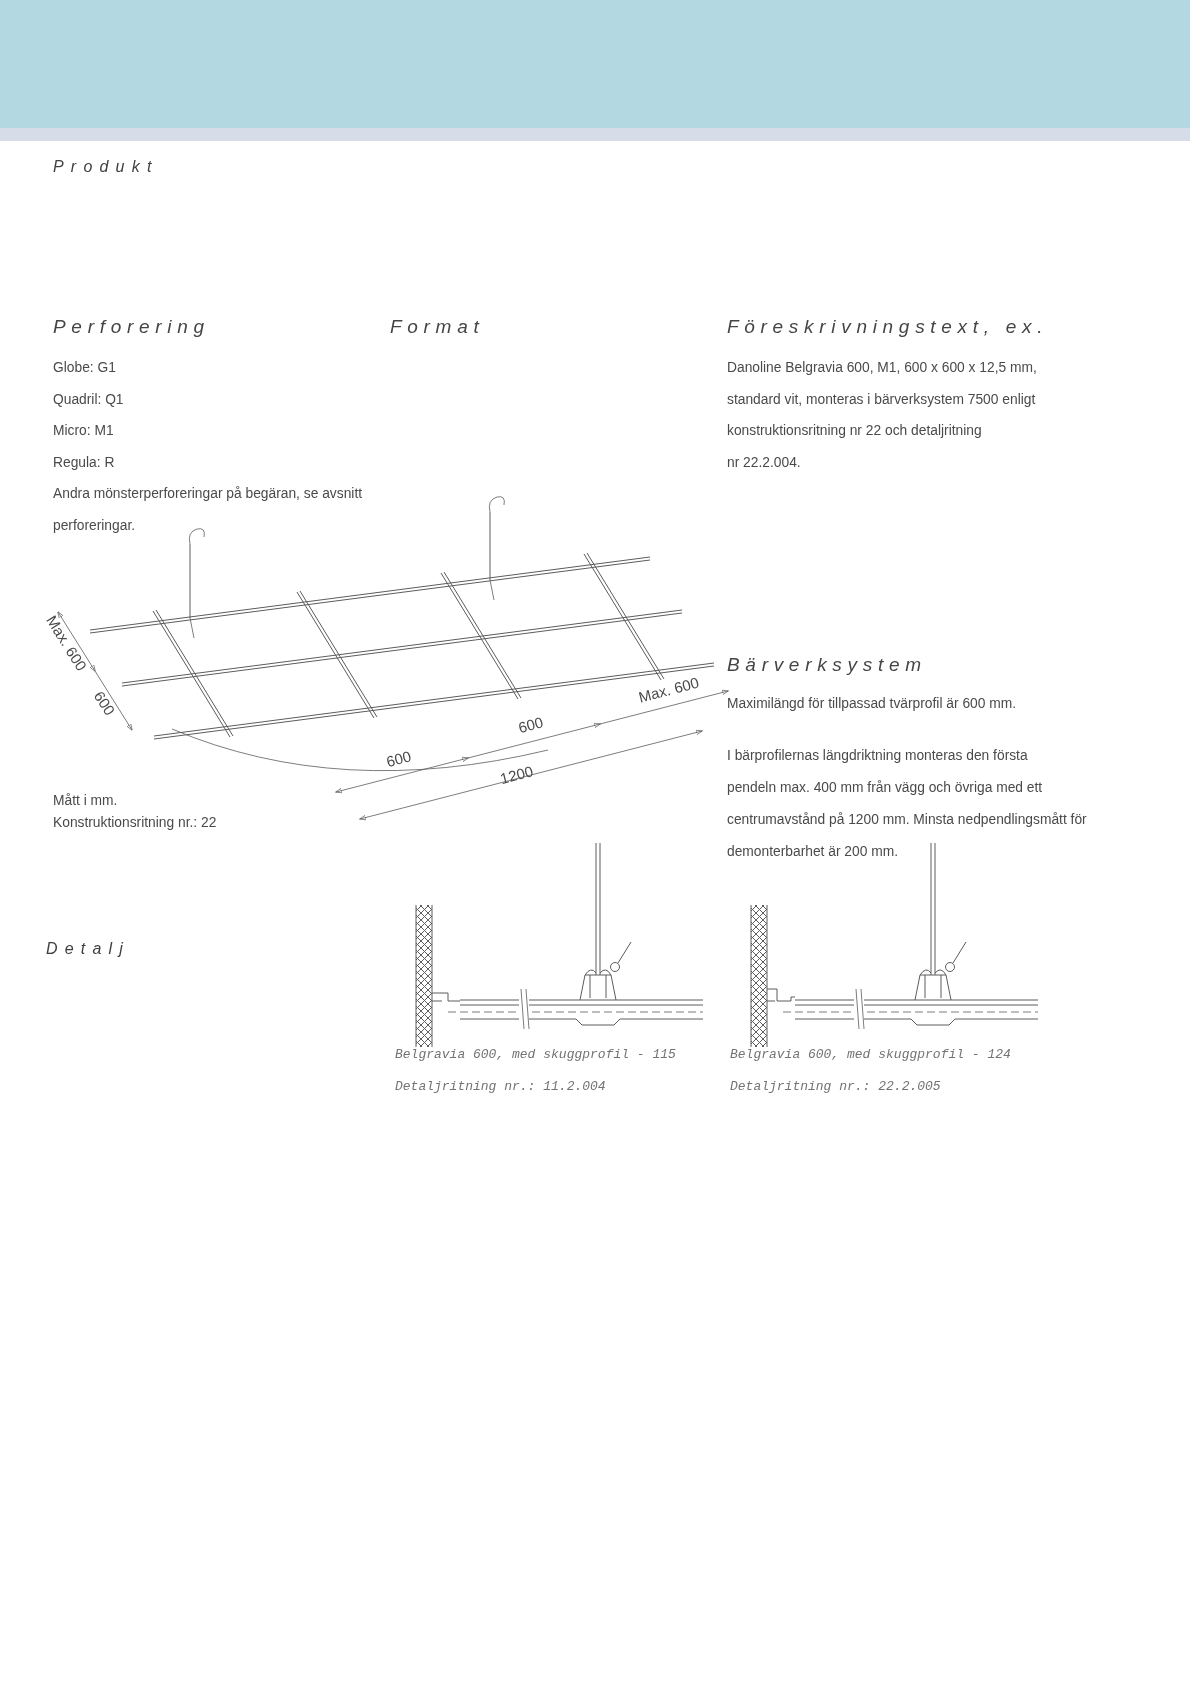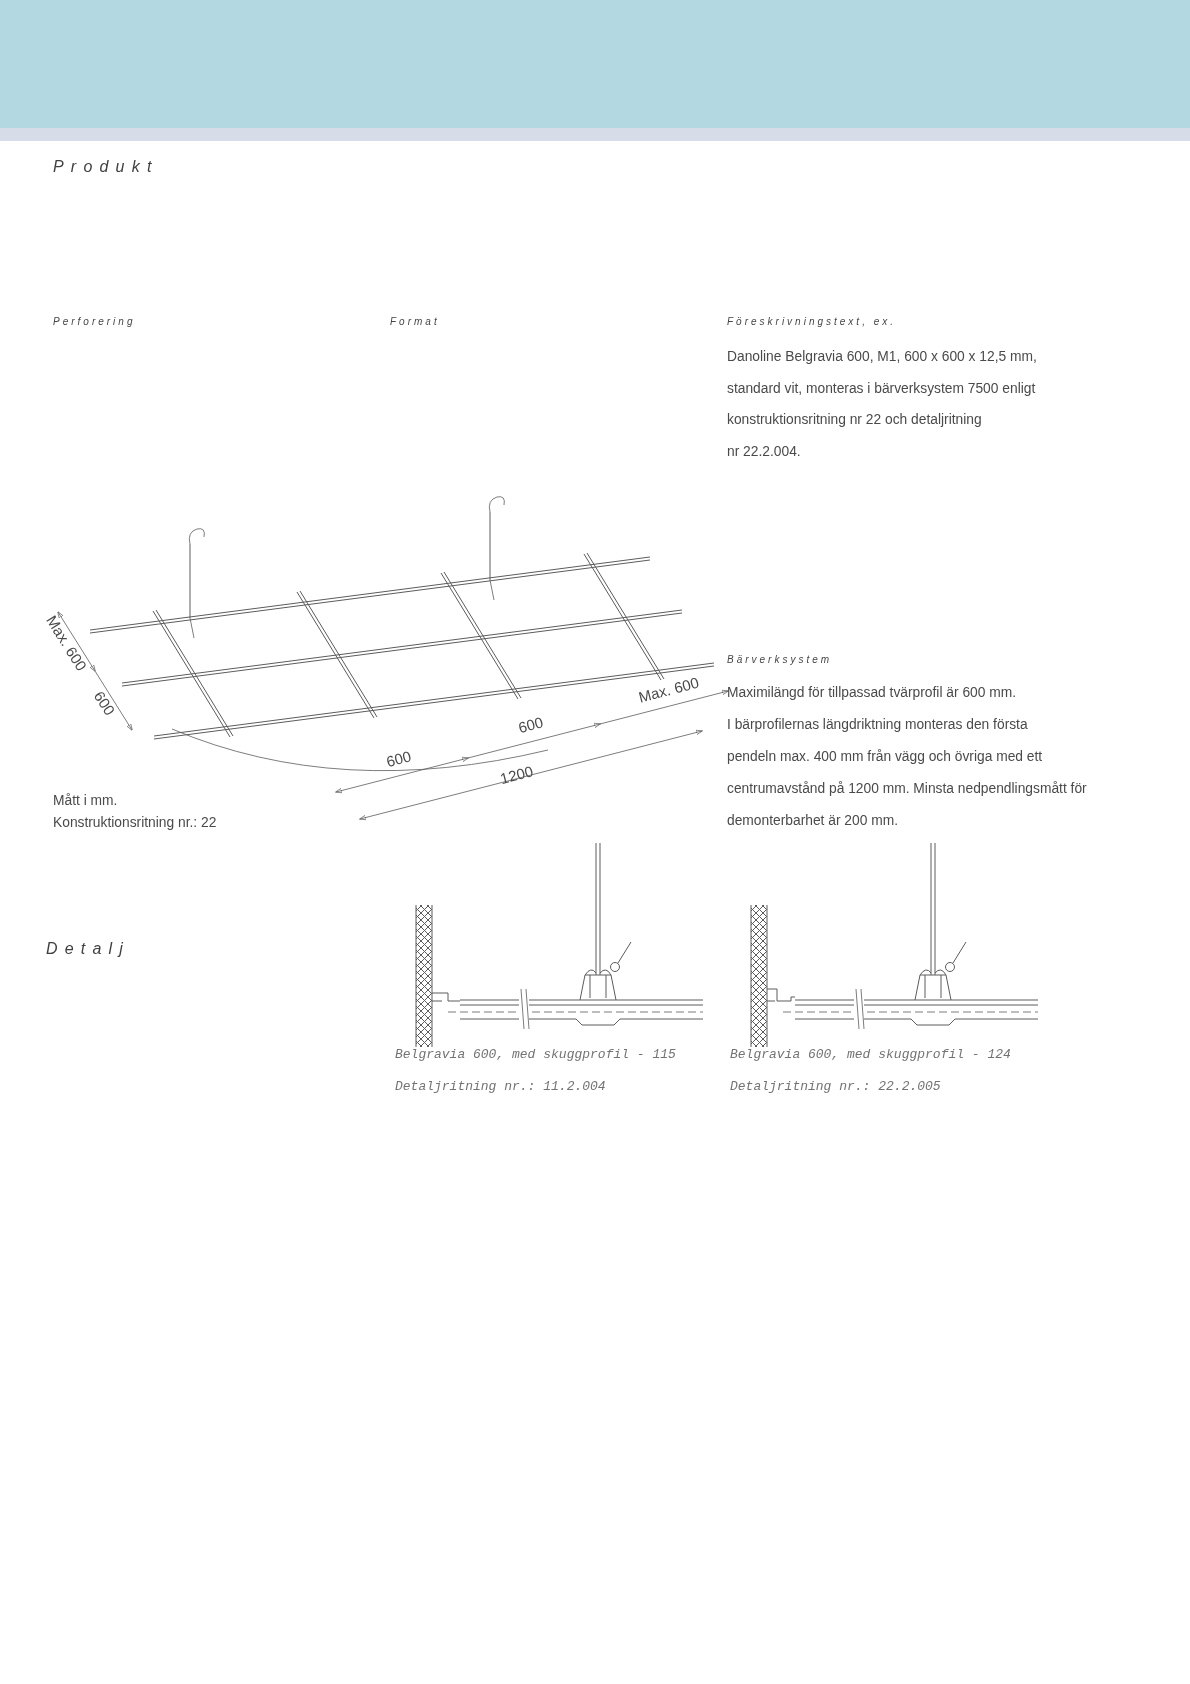--- a/index.html
+++ b/index.html
@@ -5,21 +5,21 @@
   * { margin:0; padding:0; box-sizing:border-box; }
   html,body { background:#ffffff; }
   body { width:1190px; height:1684px; position:relative; font-family:"Liberation Sans",sans-serif; }
   .page { position:absolute; inset:0; width:1190px; height:1434px; background:#fff; overflow:hidden; }
 
   .banner { position:absolute; top:0; left:0; width:1190px; height:128px; }
   .banner-strip { position:absolute; top:128px; left:0; width:1190px; height:13px; }
 
   .script-head { position:absolute; font-style:italic; letter-spacing:.45em; color:#3f3f3f;
                  font-size:16px; white-space:nowrap; }
-  .col-head { font-style:italic; letter-spacing:.30em; color:#454545; font-size:10px; white-space:nowrap; }
+  .col-head { font-style:italic; letter-spacing:.30em; color:#454545; font-size:19px; white-space:nowrap; }
 
   .col { position:absolute; }
   .body-line { font-size:13.8px; color:#4a4a4a; line-height:31.5px; white-space:nowrap; }
   .lines { margin-top:14px; }
 
   .note-line { font-size:13.8px; color:#4a4a4a; line-height:22px; white-space:nowrap; }
 
   .caption { position:absolute; font-style:italic; font-size:13px; color:#737373; white-space:nowrap;font-family:Liberation Mono, monospace; }
 
   .pagenum { position:absolute; left:53px; top:1608px; font-size:15px; color:#4c4c4c;text-align:center; }
@@ -34,20 +34,28 @@
 
 <div class="page">
 
   <div class="banner" style="background-color: rgb(180, 216, 225);"></div>
   <div class="banner-strip" style="background-color: rgb(214, 220, 232);"></div>
 
   <div class="script-head" style="left:53px; top:158px;">Produkt</div>
 
   <div class="col" style="left:53px; top:316px;">
     <div class="col-head">Perforering</div>
+    <div class="lines">
+      <div class="body-line">Globe: G1</div>
+      <div class="body-line">Quadril: Q1</div>
+      <div class="body-line">Micro: M1</div>
+      <div class="body-line">Regula: R</div>
+      <div class="body-line">Andra mönsterperforeringar på begäran, se avsnitt</div>
+      <div class="body-line">perforeringar.</div>
+    </div>
   </div>
 
   <div class="col" style="left:390px; top:316px;">
     <div class="col-head">Format</div>
   </div>
 
   <div class="col" style="left:727px; top:316px;">
     <div class="col-head">Föreskrivningstext, ex.</div>
     <div class="lines">
       <div class="body-line">Danoline Belgravia 600, M1, 600 x 600 x 12,5 mm,</div>
@@ -131,21 +139,21 @@
 
   <div class="col" style="left:53px; top:790px;">
     <div class="note-line">Mått i mm.</div>
     <div class="note-line">Konstruktionsritning nr.: 22</div>
   </div>
 
   <div class="col" style="left:727px; top:654px;">
     <div class="col-head">Bärverksystem</div>
     <div class="lines" style="margin-top:12px;">
       <div class="body-line" style="line-height:32px;">Maximilängd för tillpassad tvärprofil är 600 mm.</div>
-      <div class="body-line" style="line-height:32px;">I bärprofilernas längdriktning monteras den första</div>
+      <div class="body-line" style="line-height:32px;margin-top:20px;">I bärprofilernas längdriktning monteras den första</div>
       <div class="body-line" style="line-height:32px;">pendeln max. 400 mm från vägg och övriga med ett</div>
       <div class="body-line" style="line-height:32px;">centrumavstånd på 1200 mm. Minsta nedpendlingsmått för</div>
       <div class="body-line" style="line-height:32px;">demonterbarhet är 200 mm.</div>
     </div>
   </div>
 
   <div class="script-head" style="left:46px; top:904px;margin-top:36px;">Detalj</div>
 
   <svg style="left:393px; top:843px;" width="312" height="205" viewBox="0 0 312 205">
     <defs>

